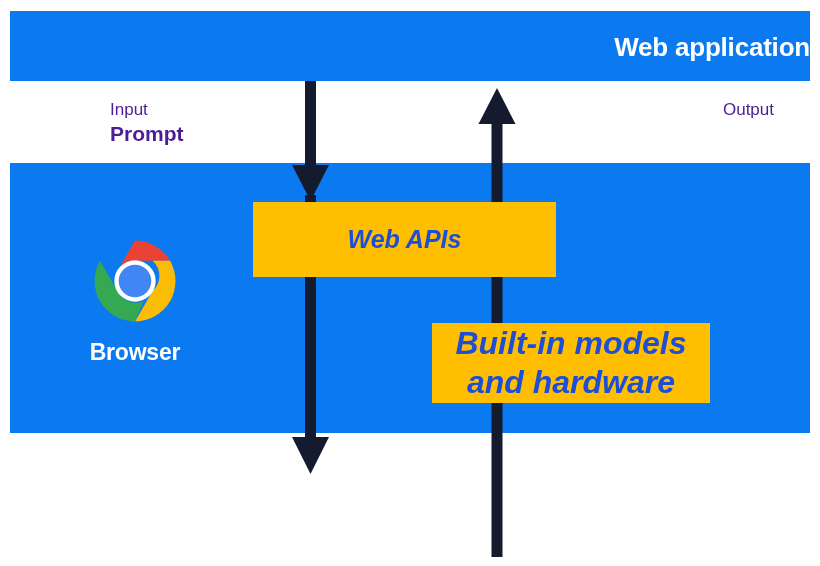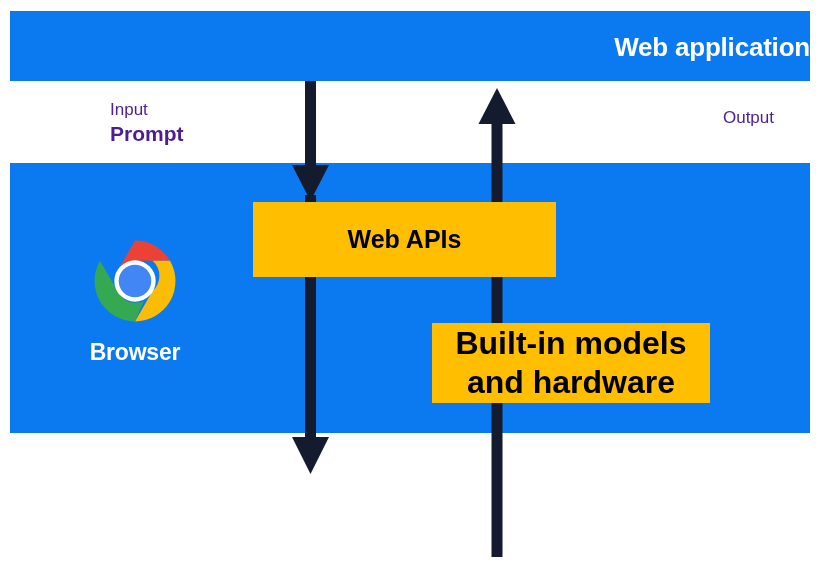--- a/index.html
+++ b/index.html
@@ -61,21 +61,20 @@
   }
   #label-input {
     left: 110px;
     top: 100px;
     text-align: left;
   }
   #label-output {
     right: 46px;
     top: 100px;
     text-align: left;
-    margin-top: 8px;
   }
   .gutter-label .caption {
     display: block;
     font-size: 17px;
     font-weight: normal;
   }
   .gutter-label .value {
     display: block;
     font-size: 21px;
     font-weight: bold;
@@ -102,28 +101,29 @@
     color: #ffffff;
     font-size: 23px;
     font-weight: bold;
     letter-spacing: -0.2px;
   }
 
   
   .amber-box {
     position: absolute;
     background: #FFBF00;
-    color: #000000;
+    color: #1d4ed8;
     font-weight: bold;
     display: flex;
     align-items: center;
     justify-content: center;
     text-align: center;
     line-height: 1.22;
     z-index: 3;
+    font-style: italic;
   }
   #box-web-apis {
     left: 253px;
     top: 202px;
     width: 303px;
     height: 75px;
     font-size: 25px;
   }
   #box-builtin-models {
     left: 432px;

